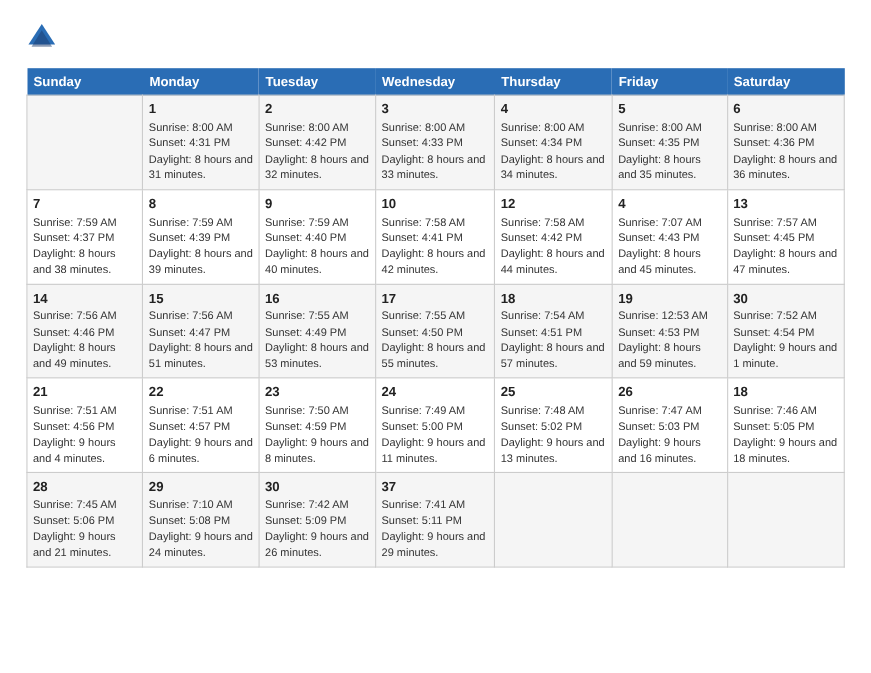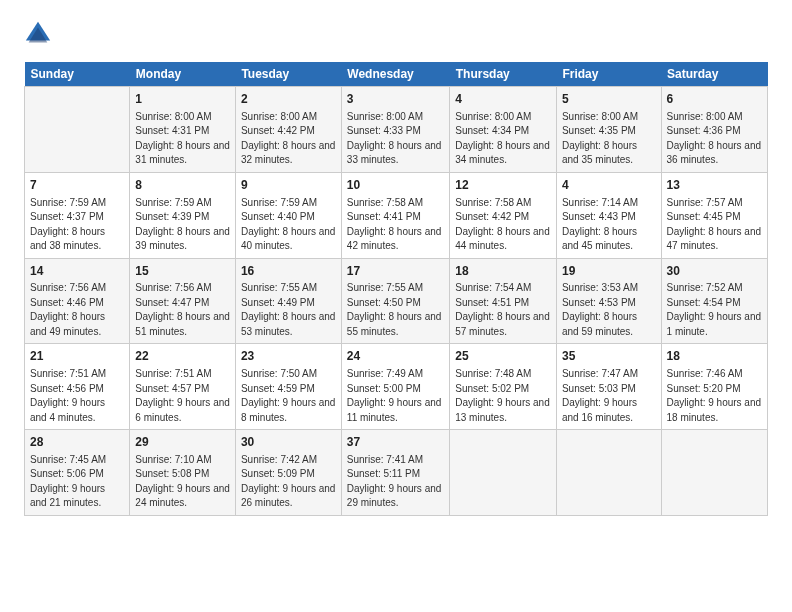--- a/index.html
+++ b/index.html
@@ -206,21 +206,21 @@
           </td>
           <td>
             <span class="day-num">12</span>
             <div class="day-info">Sunrise: 7:58 AM
 Sunset: 4:42 PM
 Daylight: 8 hours
 and 44 minutes.</div>
           </td>
           <td>
             <span class="day-num">4</span>
-            <div class="day-info">Sunrise: 7:14 AM
+            <div class="day-info">Sunrise: 7:07 AM
 Sunset: 4:43 PM
 Daylight: 8 hours
 and 45 minutes.</div>
           </td>
           <td>
             <span class="day-num">13</span>
             <div class="day-info">Sunrise: 7:57 AM
 Sunset: 4:45 PM
 Daylight: 8 hours
 and 47 minutes.</div>
@@ -257,21 +257,21 @@
           </td>
           <td>
             <span class="day-num">18</span>
             <div class="day-info">Sunrise: 7:54 AM
 Sunset: 4:51 PM
 Daylight: 8 hours
 and 57 minutes.</div>
           </td>
           <td>
             <span class="day-num">19</span>
-            <div class="day-info">Sunrise: 3:53 AM
+            <div class="day-info">Sunrise: 12:53 AM
 Sunset: 4:53 PM
 Daylight: 8 hours
 and 59 minutes.</div>
           </td>
           <td>
             <span class="day-num">30</span>
             <div class="day-info">Sunrise: 7:52 AM
 Sunset: 4:54 PM
 Daylight: 9 hours
 and 1 minute.</div>
@@ -307,30 +307,30 @@
 and 11 minutes.</div>
           </td>
           <td>
             <span class="day-num">25</span>
             <div class="day-info">Sunrise: 7:48 AM
 Sunset: 5:02 PM
 Daylight: 9 hours
 and 13 minutes.</div>
           </td>
           <td>
-            <span class="day-num">35</span>
+            <span class="day-num">26</span>
             <div class="day-info">Sunrise: 7:47 AM
 Sunset: 5:03 PM
 Daylight: 9 hours
 and 16 minutes.</div>
           </td>
           <td>
             <span class="day-num">18</span>
             <div class="day-info">Sunrise: 7:46 AM
-Sunset: 5:20 PM
+Sunset: 5:05 PM
 Daylight: 9 hours
 and 18 minutes.</div>
           </td>
         </tr>
         <tr>
           <td>
             <span class="day-num">28</span>
             <div class="day-info">Sunrise: 7:45 AM
 Sunset: 5:06 PM
 Daylight: 9 hours

